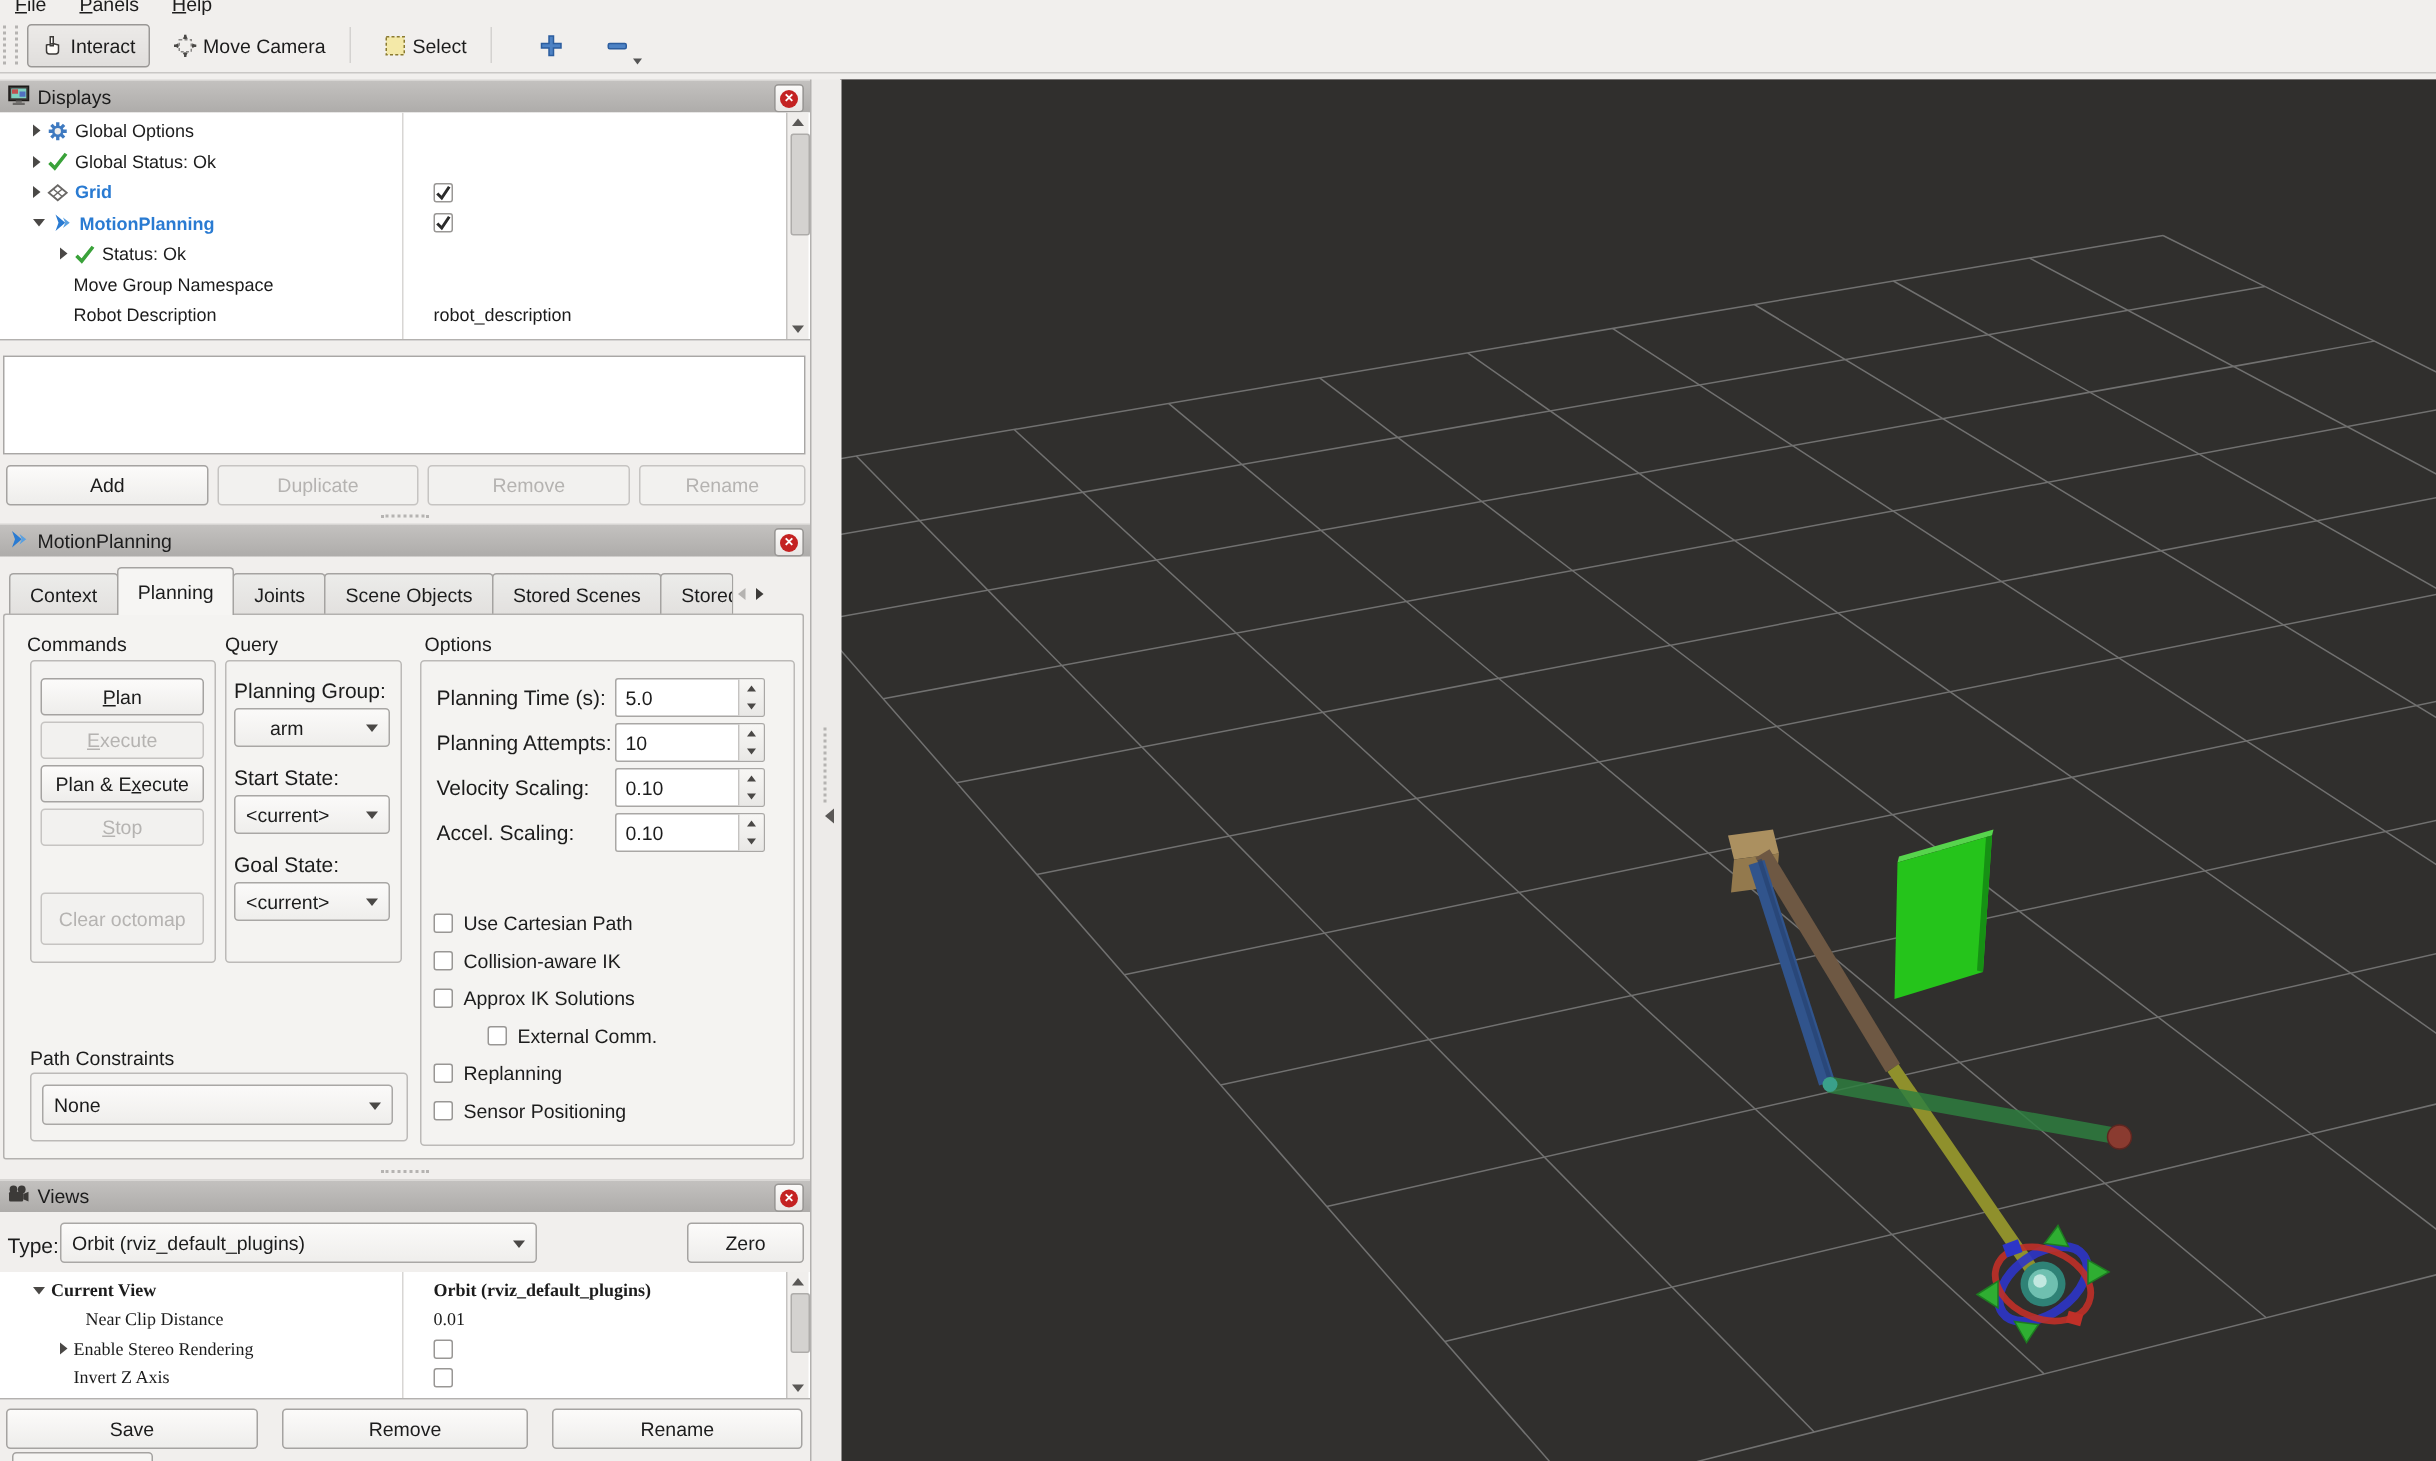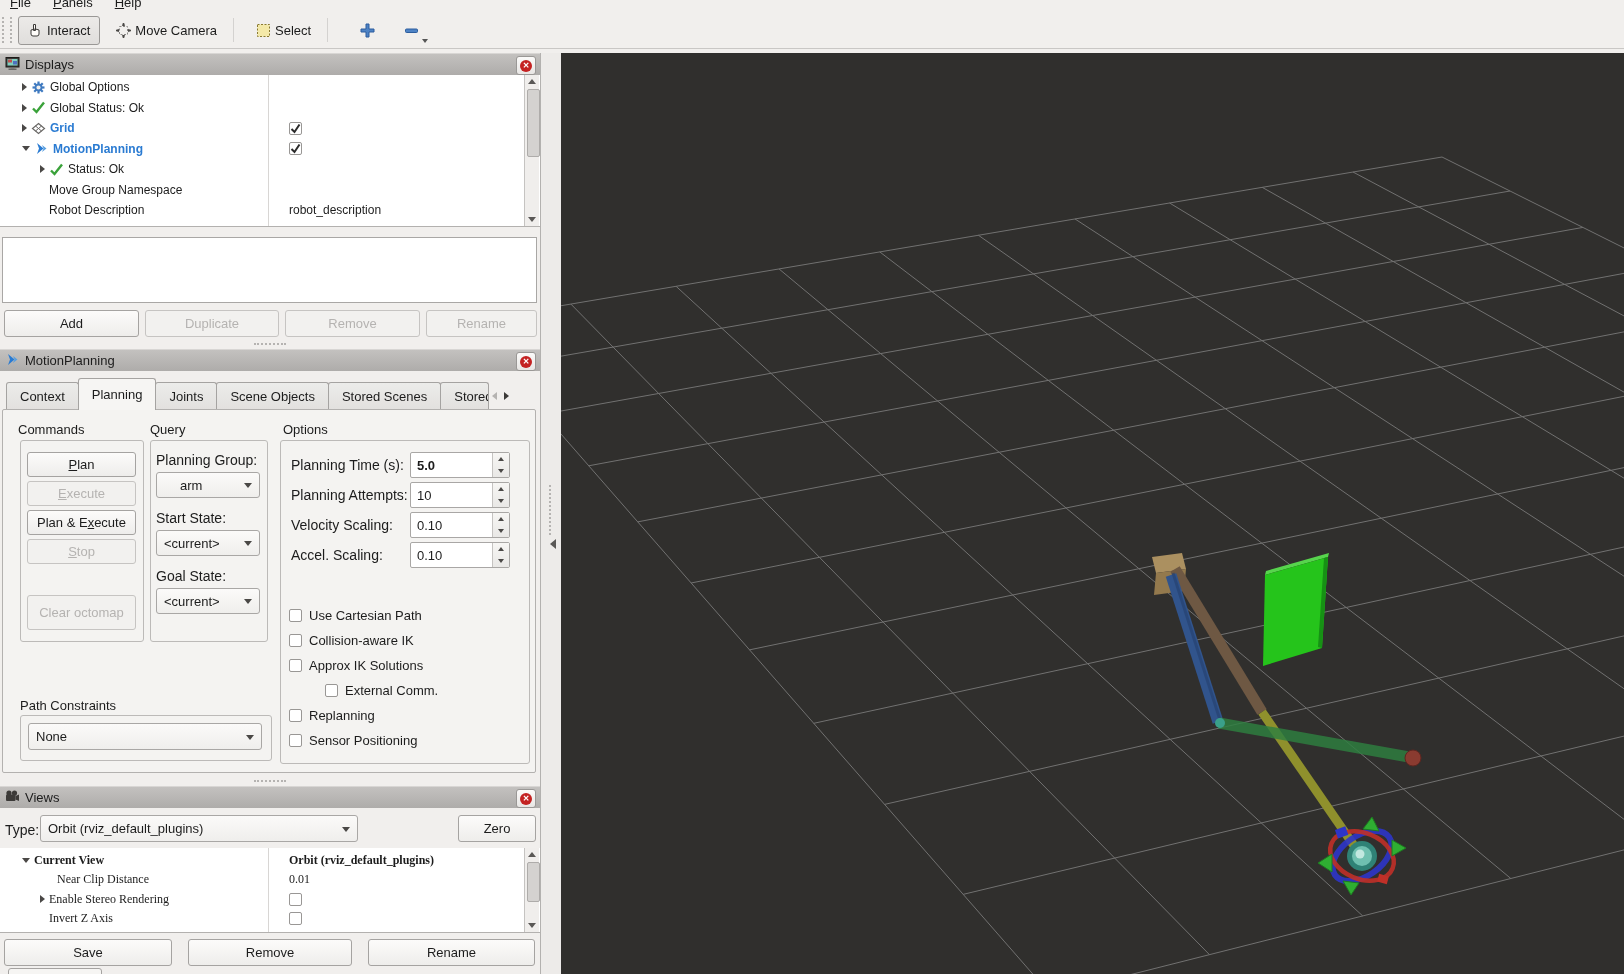--- a/index.html
+++ b/index.html
@@ -434,21 +434,21 @@
       <div class="combo" style="left: 156px; top: 588px; width: 104px; height: 26px;">
         <span>&lt;current&gt;</span>
         <span class="carrow"></span>
       </div>
     </div>
 
   <div class="gheading" style="left:283px;top:422px;">Options</div>
   <div class="gbox" style="left:280px;top:440px;width:248px;height:322px;"></div>
   <div id="mp-options">
       <div class="flabel" style="left: 291px; top: 457px;">Planning Time (s):</div>
-      <div class="spin" style="left: 410px; top: 452px; width: 100px; height: 26px; font-weight: bold;">
+      <div class="spin" style="left: 410px; top: 452px; width: 100px; height: 26px;">
         <span>5.0</span>
         <div class="sbtns">
           <div>
             <span style="width:0;height:0;border-left:3.5px solid transparent;border-right:3.5px solid transparent;border-bottom:4.5px solid #4a4846;"></span>
           </div>
           <div>
             <span style="width:0;height:0;border-left:3.5px solid transparent;border-right:3.5px solid transparent;border-top:4.5px solid #4a4846;"></span>
           </div>
         </div>
       </div>

